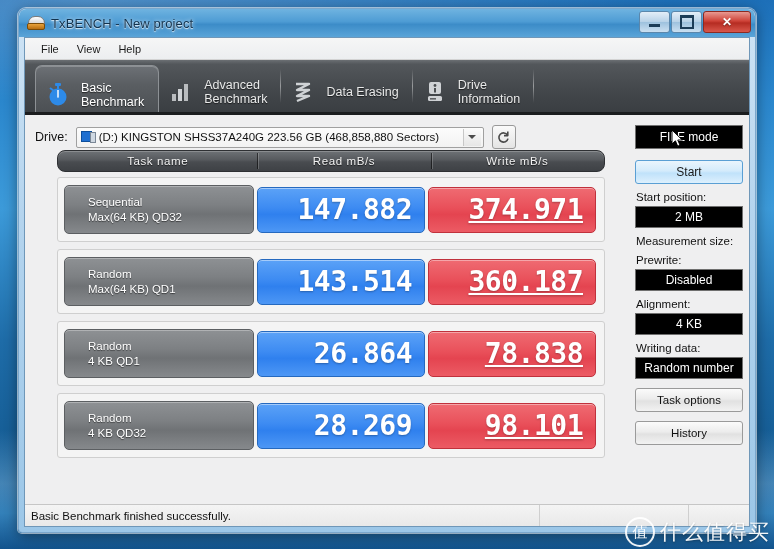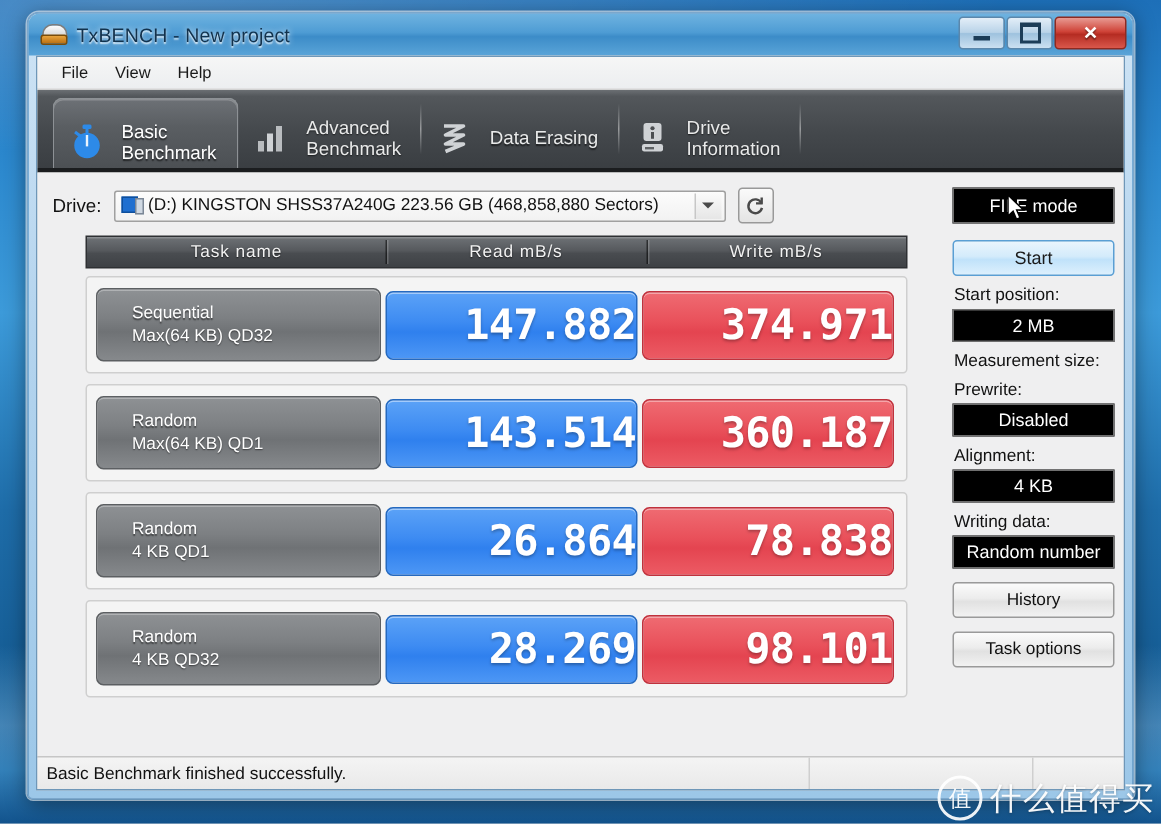--- a/index.html
+++ b/index.html
@@ -175,25 +175,25 @@
   .caret-dn { width:0;height:0;border-left:4px solid transparent;border-right:4px solid transparent;border-top:4px solid #4a4a4a; }
   .refresh-btn {
     width: 22px; height: 22px;
     background: linear-gradient(180deg,#fafafa 0%, #e4e4e4 100%);
     border: 1px solid #999; border-radius: 3px;
     display: flex; align-items: center; justify-content: center;
   }
 
   
   .tbl-head {
-    margin: 8px 0 0 32px;
+    margin: 1px 0 0 32px;
     width: 548px; height: 22px;
     background: linear-gradient(180deg,#6e7276 0%, #56595d 45%, #494c50 55%, #3e4145 100%);
     border: 1px solid #2e3033;
-    border-radius: 0;
+    border-radius: 8px;
     display: flex;
     box-sizing: border-box;
     box-shadow: inset 0 1px 0 rgba(255,255,255,.2);
   }
   .th {
     display: flex; align-items: center; justify-content: center;
     font-size: 11.5px; color: #f2f2f2; letter-spacing: .6px;
     text-shadow: 0 1px 1px rgba(0,0,0,.65);
     position: relative;
   }
@@ -227,35 +227,36 @@
   }
   .task-l1, .task-l2 {
     font-size: 11.5px; color: #fff; line-height: 15px;
     text-shadow: 0 1px 1px rgba(0,0,0,.55);
   }
   .cell-num {
     width: 168px; height: 46px;
     margin-left: 3px;
     border-radius: 5px;
     display: flex; align-items: center; justify-content: flex-end;
-    padding-right: 0; box-sizing: border-box;
+    padding-right: 12px; box-sizing: border-box;
     font-family: "DejaVu Sans Mono", monospace;
     font-size: 28px; font-weight: bold; color: #fff;
     text-shadow: 0 1px 2px rgba(0,0,0,.28);
     letter-spacing: -0.5px;
   }
   .cell-num.read {
     background: linear-gradient(180deg,#5ba2f7 0%, #3d8bf2 45%, #2f80ee 60%, #4d97f5 100%);
     border: 1px solid #2569bf;
     box-shadow: inset 0 1px 0 rgba(255,255,255,.45);
   }
   .cell-num.write {
     background: linear-gradient(180deg,#ef6b72 0%, #e9505a 45%, #e44450 60%, #ec5b64 100%);
     border: 1px solid #c0313c;
     box-shadow: inset 0 1px 0 rgba(255,255,255,.4);
+    text-decoration: underline;
   }
 
   
   .rp { padding: 10px 8px 0 4px; }
   .file-mode {
     width: 106px; height: 22px; margin-bottom: 11px;
     background: #000; border: 1px solid #707070;
     display: flex; align-items: center; justify-content: center;
     font-size: 12px; color: #fff;
   }
@@ -497,22 +498,22 @@
 
           <div class="rp-label">Prewrite:</div>
           <div class="rp-value">Disabled</div>
 
           <div class="rp-label">Alignment:</div>
           <div class="rp-value">4 KB</div>
 
           <div class="rp-label">Writing data:</div>
           <div class="rp-value">Random number</div>
 
+          <div class="rp-btn">Task options</div>
           <div class="rp-btn">History</div>
-          <div class="rp-btn">Task options</div>
         </div>
       </div>
     </div>
 
     <div class="statusbar">
       <div class="sb-seg1">Basic Benchmark finished successfully.</div>
       <div class="sb-seg2"></div>
       <div class="sb-seg3"></div>
     </div>
   </div>

